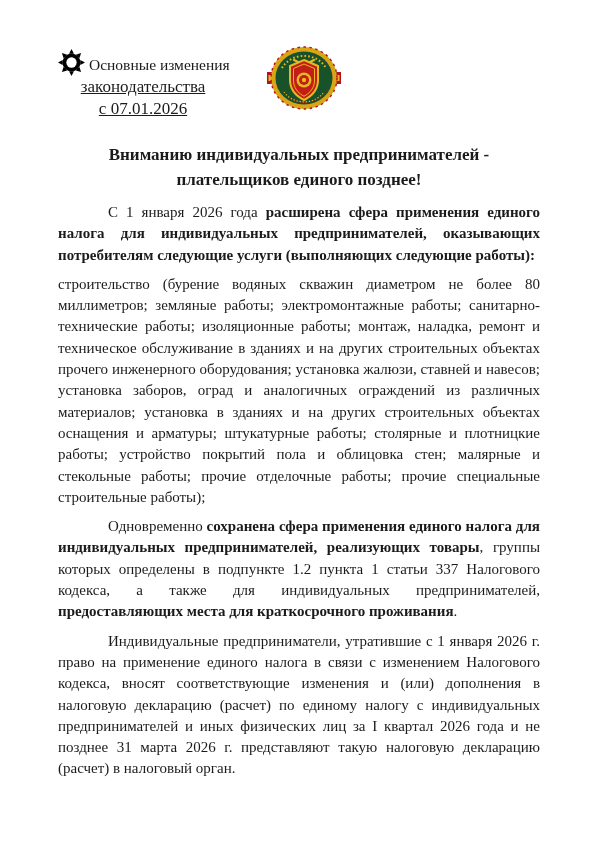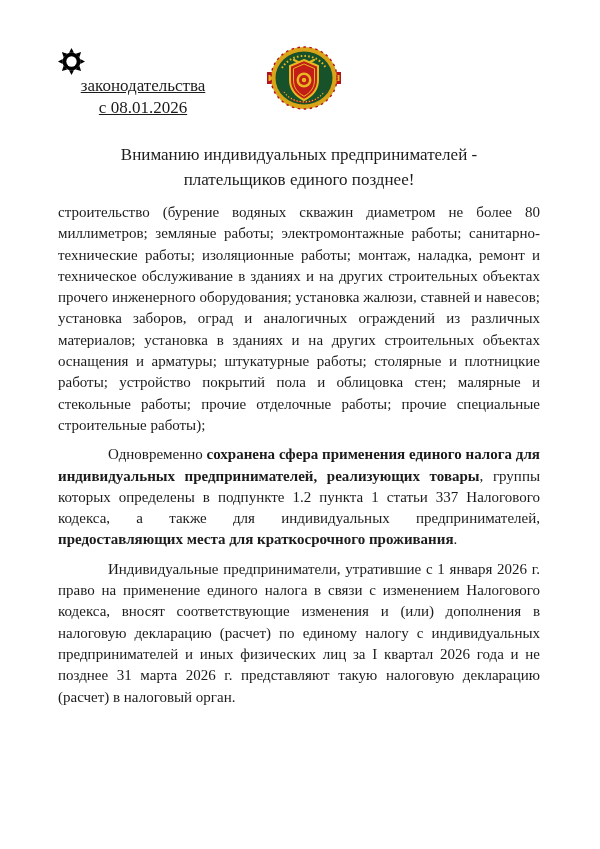--- a/index.html
+++ b/index.html
@@ -58,21 +58,21 @@
     position: absolute;
     left: 208px;
     top: -4px;
     width: 76px;
     height: 70px;
   }
   
   .doc-title {
     margin: 8px 0 10px 0;
     text-align: center;
-    font-weight: normal;
+    font-weight: bold;
     font-size: 17px;
     line-height: 25px;
   }
   
   .paragraphs { }
   .para {
     margin: 0 0 8px 0;
     font-size: 15px;
     line-height: 21.3px;
     text-align: justify;
@@ -105,23 +105,24 @@
               <polygon points="24,12 19.8,9.8 19.8,14.2"></polygon>
               <polygon points="3.5,3.5 8.2,5.0 5.0,8.2"></polygon>
               <polygon points="20.5,3.5 19.0,8.2 15.8,5.0"></polygon>
               <polygon points="3.5,20.5 5.0,15.8 8.2,19.0"></polygon>
               <polygon points="20.5,20.5 15.8,19.0 19.0,15.8"></polygon>
             </g>
             <circle cx="12" cy="12" r="8" fill="#000000"></circle>
             <circle cx="12" cy="12" r="4.6" fill="#ffffff"></circle>
           </svg>
         </span>
+        <span>Основные изменения</span>
       </div>
       <div class="hdr-line2">законодательства</div>
-      <div class="hdr-line3">с 08.01.2026</div>
+      <div class="hdr-line3">с 07.01.2026</div>
     </div>
 
     <div class="emblem">
       <svg viewBox="0 0 76 70" width="76" height="70" aria-hidden="true">
 
         <rect x="1" y="28" width="7" height="12" fill="#b3131c"></rect>
         <rect x="68" y="28" width="7" height="12" fill="#b3131c"></rect>
         <rect x="2.5" y="31" width="4" height="6" fill="#e8b820"></rect>
         <rect x="69.5" y="31" width="4" height="6" fill="#e8b820"></rect>
 
@@ -146,20 +147,21 @@
       </svg>
     </div>
   </div>
 
   <div class="doc-title">
     <div>Вниманию индивидуальных предпринимателей -</div>
     <div>плательщиков единого позднее!</div>
   </div>
 
   <div class="paragraphs">
+      <p class="para indent"><span>С 1 января 2026 года </span><b>расширена сфера применения единого налога для индивидуальных предпринимателей, оказывающих потребителям следующие услуги (выполняющих следующие работы):</b></p>
       <p class="para"><span>строительство (бурение водяных скважин диаметром не более 80 миллиметров; земляные работы; электромонтажные работы; санитарно-технические работы; изоляционные работы; монтаж, наладка, ремонт и техническое обслуживание в зданиях и на других строительных объектах прочего инженерного оборудования; установка жалюзи, ставней и навесов; установка заборов, оград и аналогичных ограждений из различных материалов; установка в зданиях и на других строительных объектах оснащения и арматуры; штукатурные работы; столярные и плотницкие работы; устройство покрытий пола и облицовка стен; малярные и стекольные работы; прочие отделочные работы; прочие специальные строительные работы);</span></p>
       <p class="para indent"><span>Одновременно </span><b>сохранена сфера применения единого налога для индивидуальных предпринимателей, реализующих товары</b><span>, группы которых определены в подпункте 1.2 пункта 1 статьи 337 Налогового кодекса, а также для индивидуальных предпринимателей, </span><b>предоставляющих места для краткосрочного проживания</b><span>.</span></p>
       <p class="para indent"><span>Индивидуальные предприниматели, утратившие с 1 января 2026 г. право на применение единого налога в связи с изменением Налогового кодекса, вносят соответствующие изменения и (или) дополнения в налоговую декларацию (расчет) по единому налогу с индивидуальных предпринимателей и иных физических лиц за I квартал 2026 года и не позднее 31 марта 2026 г. представляют такую налоговую декларацию (расчет) в налоговый орган.</span></p>
     </div>
 
   <div class="scan-artifacts">
     
   </div>
 
 </div>

